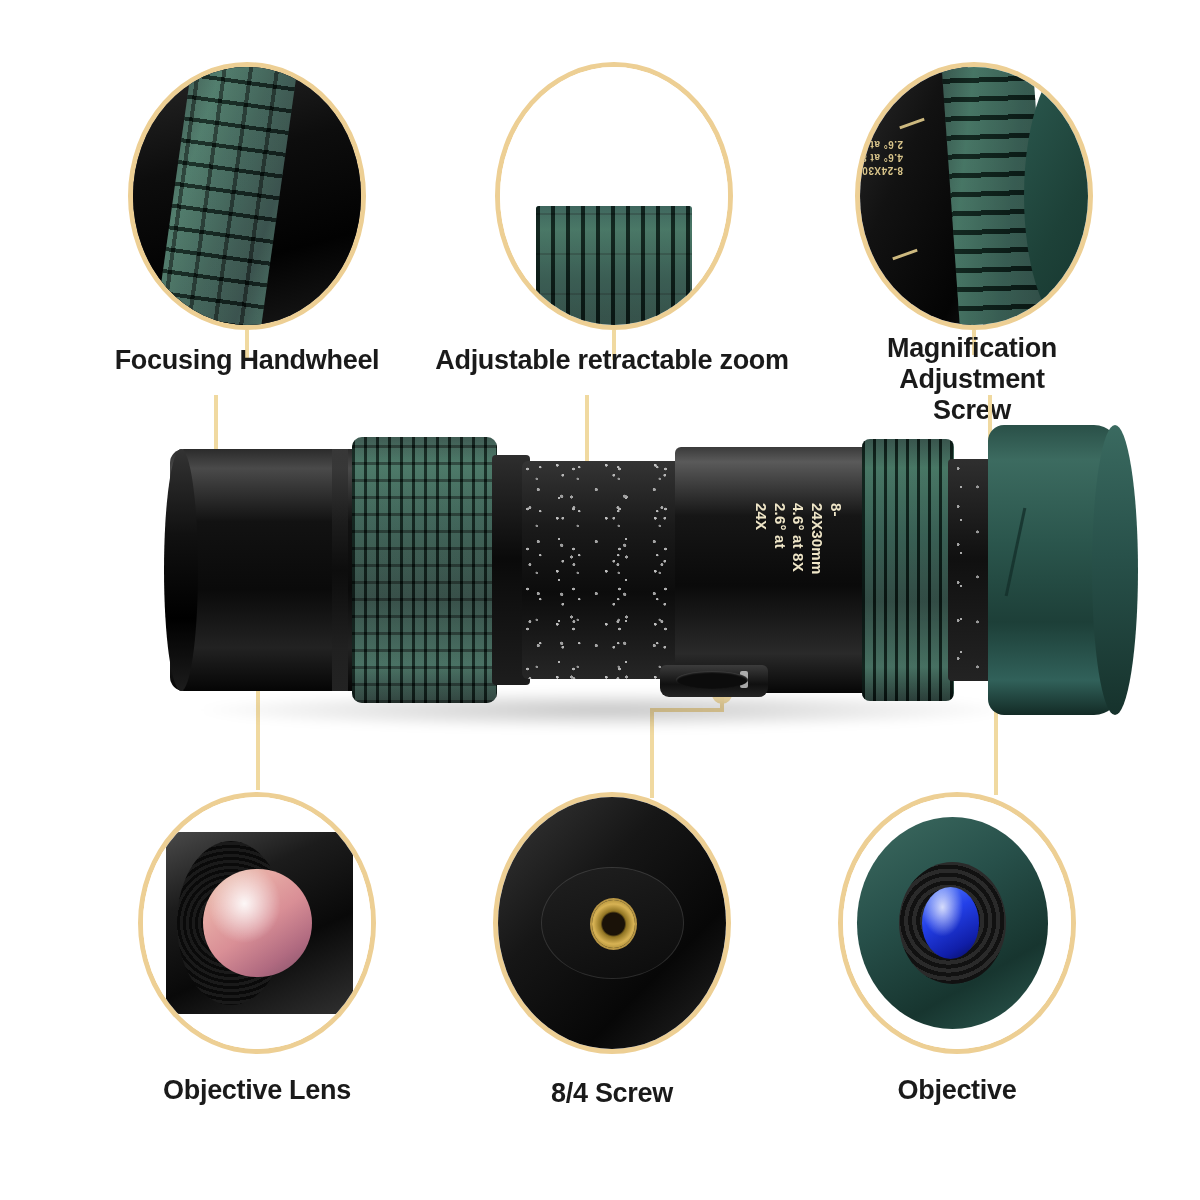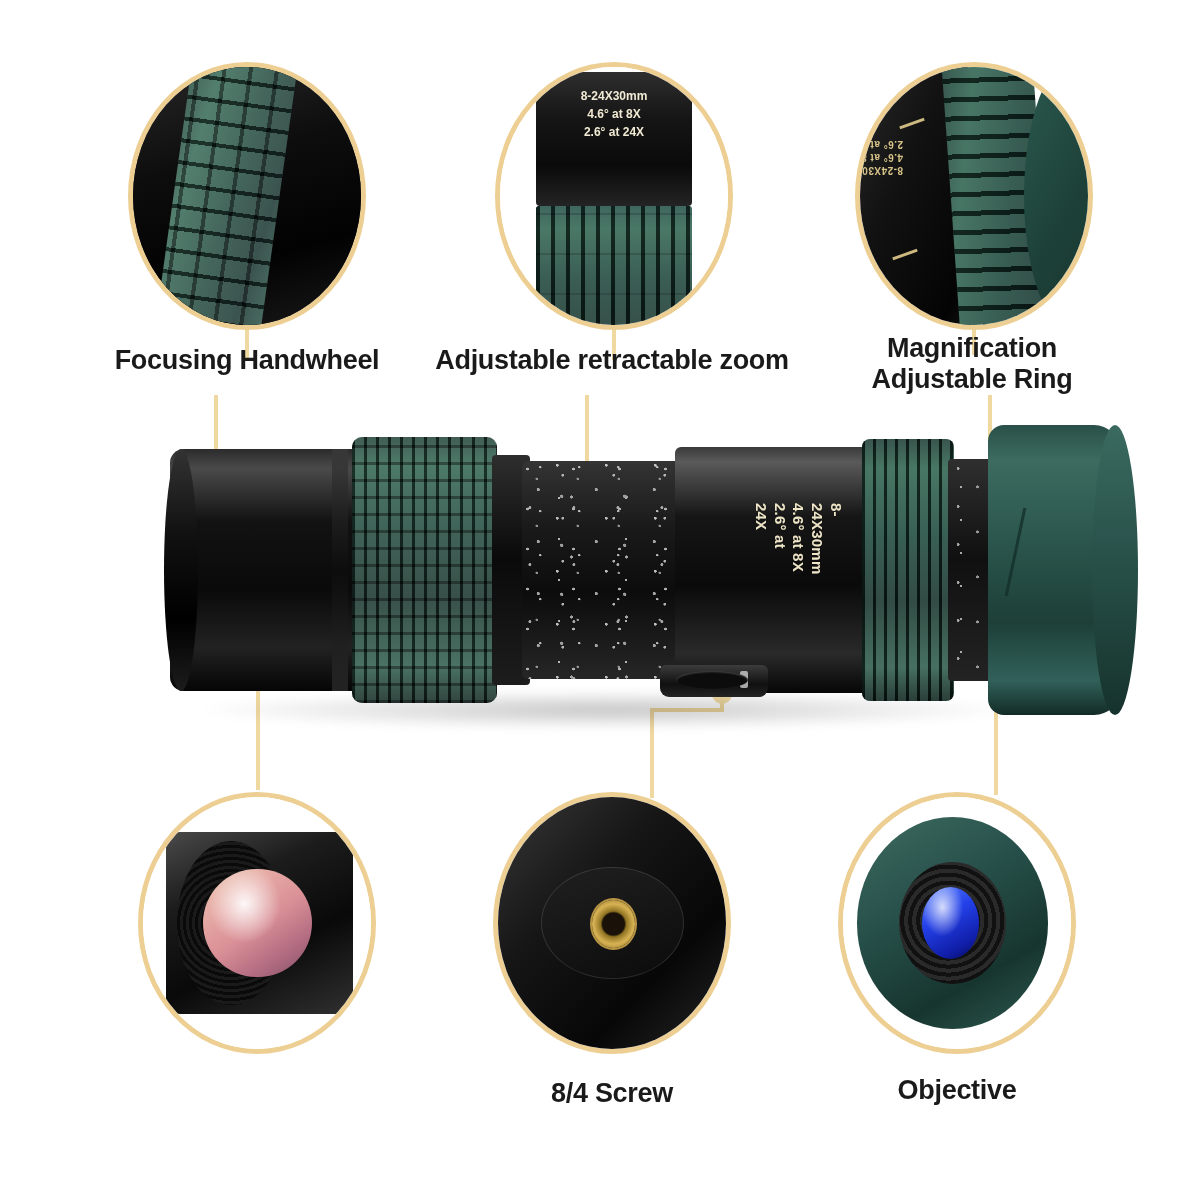--- a/index.html
+++ b/index.html
@@ -318,25 +318,20 @@
 
   <div class="bubble" style="left:128px;top:62px;width:238px;height:268px;">
     <div class="bubble-inner art-black">
       <div class="bz-wheel"></div>
       <div class="bz-wheel-green"></div>
     </div>
   </div>
 
   <div class="bubble" style="left:495px;top:62px;width:238px;height:268px;">
     <div class="bubble-inner" style="background:#ffffff;">
-      <div class="bz-zoom-top">
-        <div class="bz-zoom-spec">8-24X30mm
-4.6° at 8X
-2.6° at 24X</div>
-      </div>
       <div class="bz-zoom-green"></div>
     </div>
   </div>
 
   <div class="bubble" style="left:855px;top:62px;width:238px;height:268px;">
     <div class="bubble-inner" style="background:#ffffff;">
       <div class="bz-mag-black">
         <div class="bz-mag-txt bz-mag-8x">8X</div>
         <div class="bz-mag-txt bz-mag-spec">8-24X30mm
 4.6° at 8X
@@ -350,21 +345,21 @@
     </div>
   </div>
 
   <div class="lead lead-v" style="left:245px;top:330px;height:30px;"></div>
   <div class="lead lead-v" style="left:612px;top:330px;height:30px;"></div>
   <div class="lead lead-v" style="left:972px;top:330px;height:25px;"></div>
 
   <div class="label" style="left:612px;top:345px;">Adjustable retractable zoom</div>
   <div class="label" style="left:247px;top:345px;">Focusing Handwheel</div>
   <div class="label" style="left:972px;top:333px;">Magnification
-Adjustable Ring</div>
+Adjustment Screw</div>
 
   <div class="lead lead-v" style="left:214px;top:395px;height:122px;"></div>
   <div class="lead lead-h" style="left:214px;top:515px;width:196px;"></div>
   <div class="dot" style="left:412px;top:517px;"></div>
 
   <div class="lead lead-v" style="left:585px;top:395px;height:160px;"></div>
   <div class="dot" style="left:587px;top:557px;"></div>
 
   <div class="lead lead-v" style="left:988px;top:395px;height:127px;"></div>
   <div class="lead lead-h" style="left:880px;top:519px;width:110px;"></div>
@@ -434,16 +429,17 @@
 
   <div class="bubble" style="left:838px;top:792px;width:238px;height:262px;">
     <div class="bubble-inner" style="background:#ffffff;">
       <div class="bz-eye-cup">
         <div class="bz-eye-throat"></div>
         <div class="bz-eye-glass"></div>
       </div>
     </div>
   </div>
 
+  <div class="label" style="left:257px;top:1075px;">Objective Lens</div>
   <div class="label" style="left:612px;top:1078px;">8/4 Screw</div>
   <div class="label" style="left:957px;top:1075px;">Objective</div>
 
 </div>
 
 </body></html>

